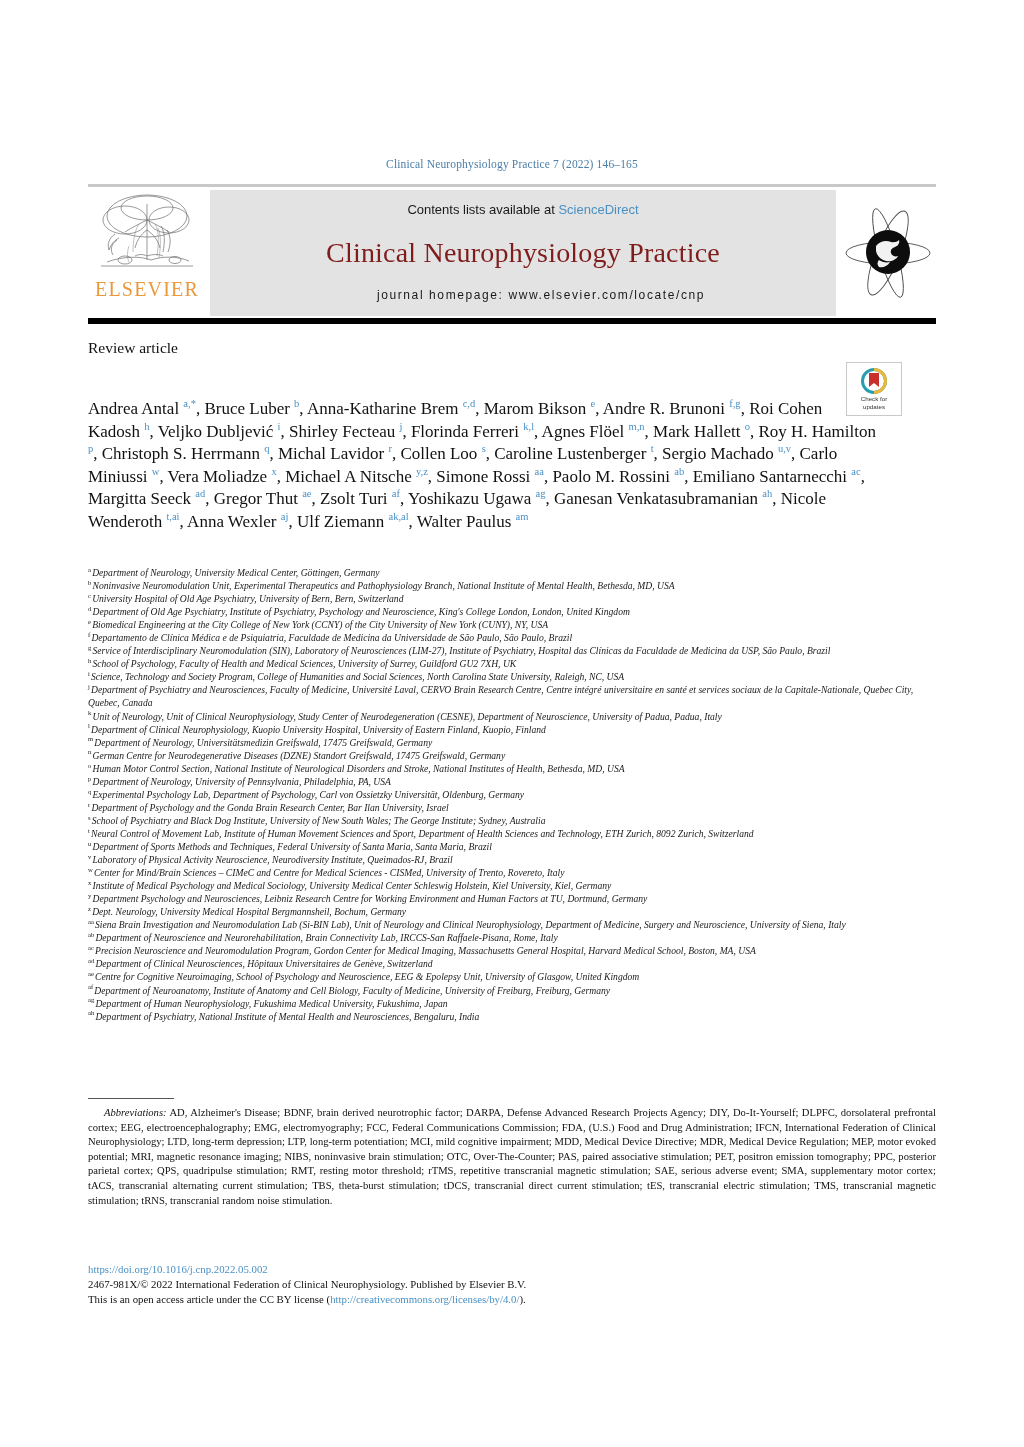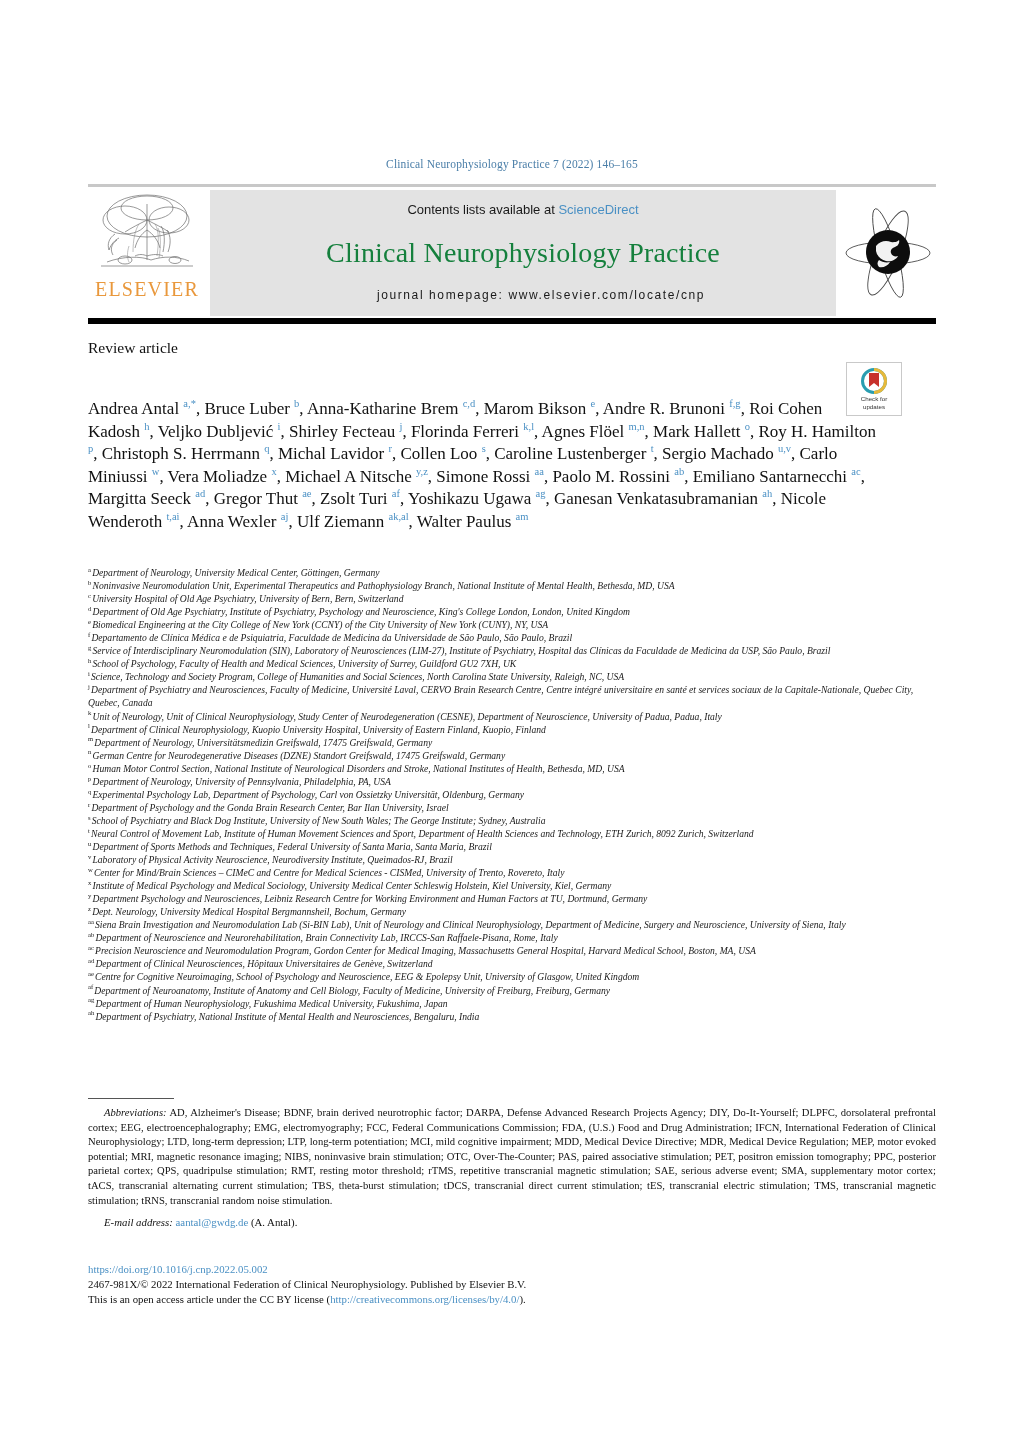--- a/index.html
+++ b/index.html
@@ -88,21 +88,21 @@
     font-family: "Liberation Sans", sans-serif;
     font-size: 13px;
     color: #1a1a1a;
   }
   .contents-line .sd-link {
     color: #4a90c4;
   }
   .journal-name {
     font-family: "Liberation Serif", serif;
     font-size: 28px;
-    color: #15803d;
+    color: #7f1d1d;
     letter-spacing: 0.2px;
   }
   .homepage-line {
     font-family: "Liberation Sans", sans-serif;
     font-size: 12px;
     letter-spacing: 1.6px;
     color: #1a1a1a;
     margin-left: 36px;
   }
   .journal-mark {
@@ -368,25 +368,20 @@
       <div class="aff"><sup>ah</sup><span>Department of Psychiatry, National Institute of Mental Health and Neurosciences, Bengaluru, India</span></div>
     </div>
 
   <div class="foot-rule"></div>
 
   <div class="abbrev">
     <i>Abbreviations:</i><span> AD, Alzheimer's Disease; BDNF, brain derived neurotrophic factor; DARPA, Defense Advanced Research Projects Agency; DIY, Do-It-Yourself; DLPFC, dorsolateral prefrontal cortex; EEG, electroencephalography; EMG, electromyography; FCC, Federal Communications Commission; FDA, (U.S.) Food and Drug Administration; IFCN, International Federation of Clinical Neurophysiology; LTD, long-term depression; LTP, long-term potentiation; MCI, mild cognitive impairment; MDD, Medical Device Directive; MDR, Medical Device Regulation; MEP, motor evoked potential; MRI, magnetic resonance imaging; NIBS, noninvasive brain stimulation; OTC, Over-The-Counter; PAS, paired associative stimulation; PET, positron emission tomography; PPC, posterior parietal cortex; QPS, quadripulse stimulation; RMT, resting motor threshold; rTMS, repetitive transcranial magnetic stimulation; SAE, serious adverse event; SMA, supplementary motor cortex; tACS, transcranial alternating current stimulation; TBS, theta-burst stimulation; tDCS, transcranial direct current stimulation; tES, transcranial electric stimulation; TMS, transcranial magnetic stimulation; tRNS, transcranial random noise stimulation.</span>
   </div>
 
   <div class="corresponding">
-    <div class="email-line">
-      <i>E-mail address:</i>
-      <span class="email-link">aantal@gwdg.de</span>
-      <span>(A. Antal).</span>
-    </div>
   </div>
 
   <div class="bottom-block">
     <div class="doi-link">https://doi.org/10.1016/j.cnp.2022.05.002</div>
     <div>2467-981X/© 2022 International Federation of Clinical Neurophysiology. Published by Elsevier B.V.</div>
     <div>
       <span>This is an open access article under the CC BY license (</span><span class="cc-link">http://creativecommons.org/licenses/by/4.0/</span><span>).</span>
     </div>
   </div>
 

